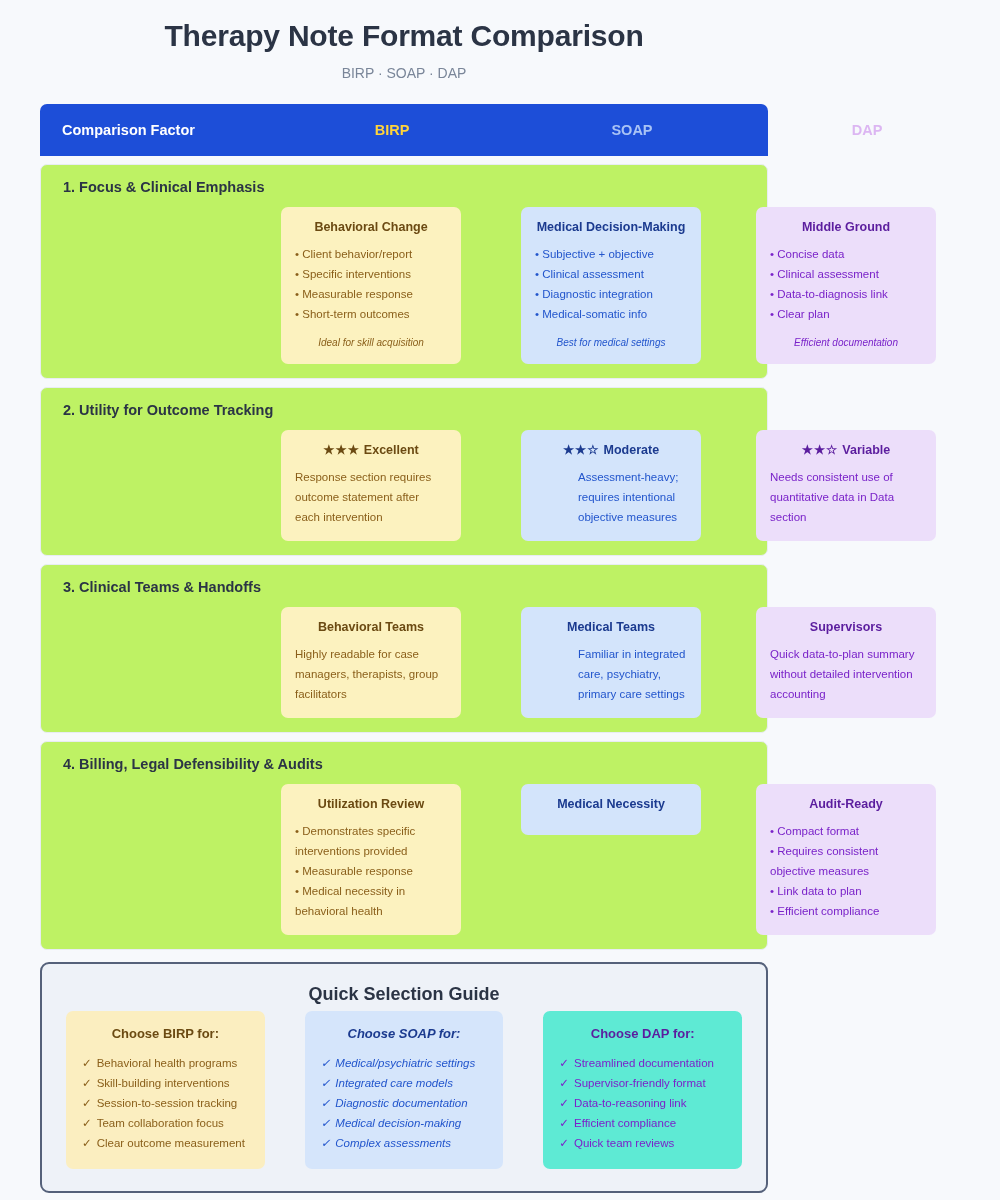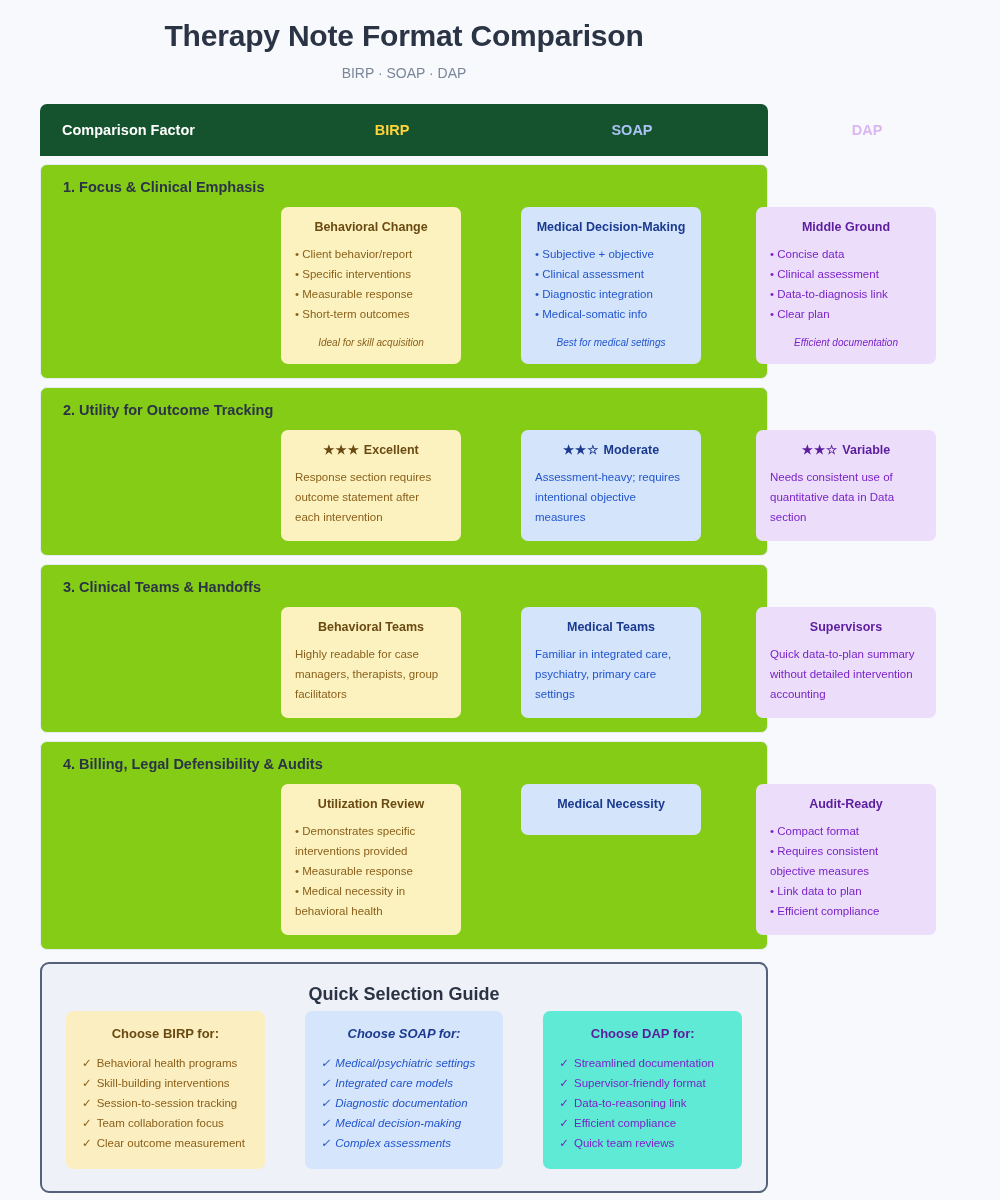--- a/index.html
+++ b/index.html
@@ -34,36 +34,36 @@
     font-size: 14px;
     color: #7a8699;
     margin-top: 8px;
     line-height: 18px;
   }
 
   
   .table-head {
     margin-top: 22px;
     height: 52px;
-    background: #14532d;
+    background: #1d4ed8;
     border-radius: 7px 7px 0 0;
     display: grid;
     grid-template-columns: 210px 240px 240px 230px;
     align-items: center;
     padding-left: 22px;
   }
   .th { font-size: 14.5px; font-weight: bold; }
   .th-factor  { color: #ffffff; text-align: left; }
   .th-birp    { color: #ffd43b; text-align: center; }
   .th-soap    { color: #a9c3f5; text-align: center; }
   .th-dap     { color: #dcb6f2; text-align: center; }
 
   
   .section-row {
-    background: #84cc16;
+    background: #bef264;
     border: 1px solid #e8ecf3;
     border-radius: 7px;
     margin-top: 8px;
     padding: 14px 0 14px 0;
   }
   .section-row:first-of-type { margin-top: 4px; }
 
   .section-title {
     font-size: 14.5px;
     font-weight: bold;
@@ -132,21 +132,21 @@
   .card-birp .rating-head { color: #6b4a12; }
   .card-soap .rating-head { color: #1b3a8f; }
   .card-dap  .rating-head { color: #5b1d9e; }
   .stars { letter-spacing: 1px; margin-right: 4px; }
 
   .card-text {
     font-size: 11.5px;
     line-height: 20px;
   }
   .card-birp .card-text { color: #8a5f1a; }
-  .card-soap .card-text { color: #2255cc; }
+  .card-soap .card-text { color: #2255cc; margin-left: 43px; }
   .card-dap  .card-text { color: #7a23c9; }
 
   
   .guide {
     margin-top: 12px;
     background: #eef2f8;
     border: 2px solid #55617a;
     border-radius: 9px;
     padding: 18px 24px 22px 24px;
   }

